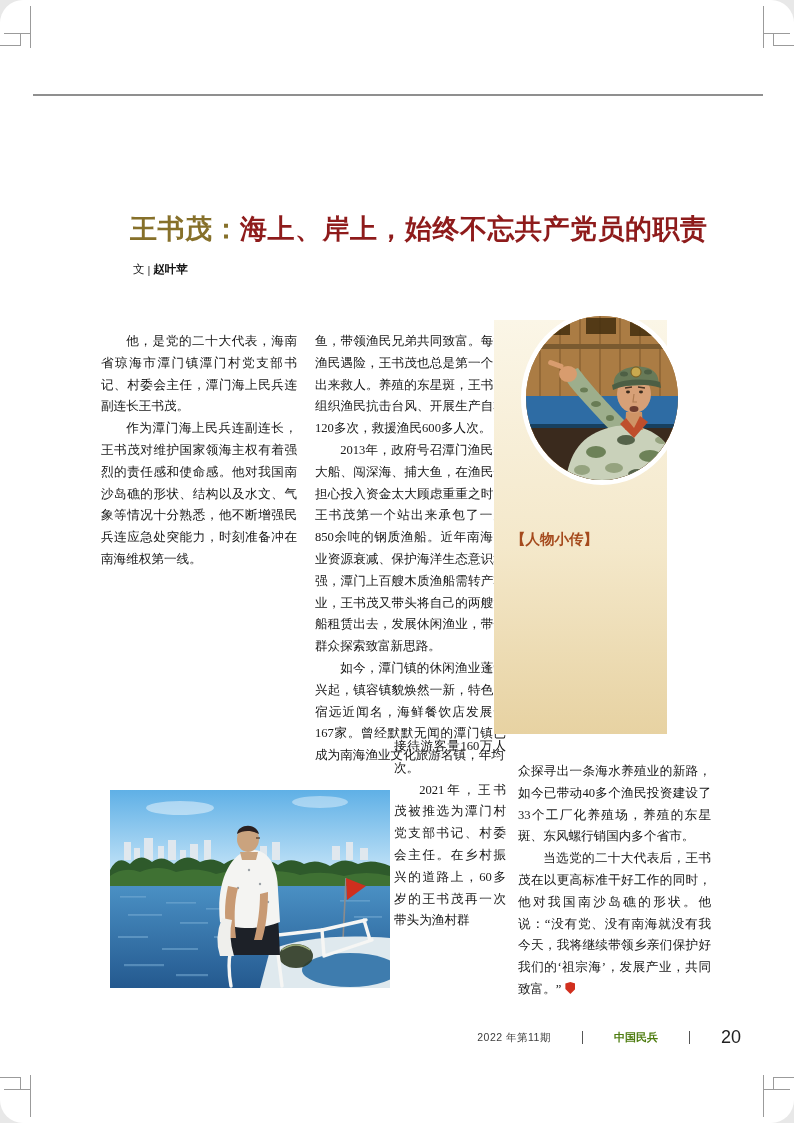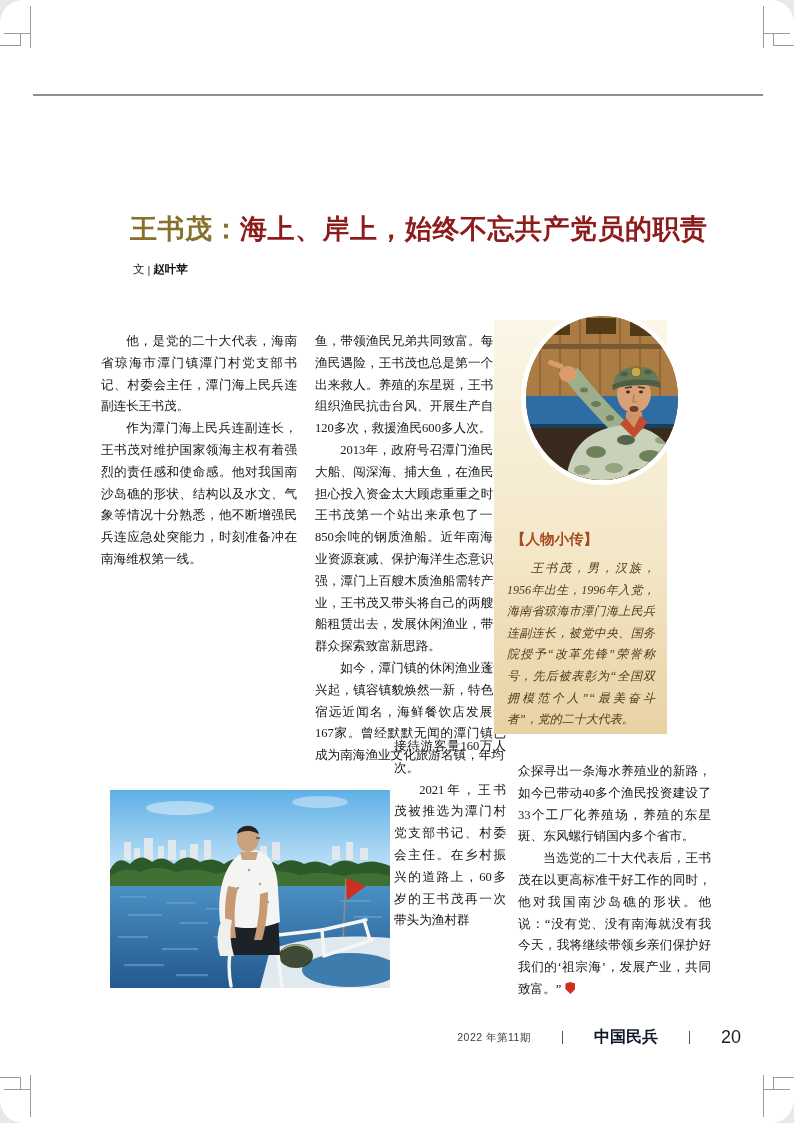--- a/index.html
+++ b/index.html
@@ -44,21 +44,21 @@
   .photo{position:absolute;left:110px;top:790px;width:280px;height:198px;overflow:hidden;}
   .photo svg{display:block;width:100%;height:100%;}
   
   .endmark{display:inline-block;width:10px;height:12px;margin-left:4px;vertical-align:-1px;
            background:#d12f1e;
            clip-path:polygon(50% 0,100% 12%,100% 58%,50% 100%,0 58%,0 12%);}
   
   .footer{position:absolute;top:1027px;right:53px;display:flex;align-items:center;color:#2c2c2c;gap:23px;}
   .f-issue{font-family:"Liberation Sans",sans-serif;font-size:10.5px;color:#3d3d3d;letter-spacing:0.5px;}
   .f-sep{width:1px;height:13px;background:#555;margin:0 8px;}
-  .f-mag{font-family:"Liberation Sans",sans-serif;font-weight:bold;font-size:16px;color:#0f172a;}
+  .f-mag{font-family:"Liberation Sans",sans-serif;font-weight:bold;font-size:11px;color:#4d7c0f;}
   .f-page{font-family:"Liberation Sans",sans-serif;font-size:18px;color:#222;}
 </style>
 </head>
 <body>
 
 <div class="page">
 
   <div>
     <div class="cm" style="left:30px;top:6px;width:1px;height:42px;"></div>
     <div class="cm" style="left:4px;top:33px;width:27px;height:1px;"></div>
@@ -111,21 +111,20 @@
 
   <div class="col col3">
     <p>众探寻出一条海水养殖业的新路，如今已带动40多个渔民投资建设了33个工厂化养殖场，养殖的东星斑、东风螺行销国内多个省市。</p>
     <p class="ind">
       <span>当选党的二十大代表后，王书茂在以更高标准干好工作的同时，他对我国南沙岛礁的形状。他说：“没有党、没有南海就没有我今天，我将继续带领乡亲们保护好我们的‘祖宗海’，发展产业，共同致富。”</span><span class="endmark"></span>
     </p>
   </div>
 
   <div class="bio-box">
     <div class="bio-title">【人物小传】</div>
-    <div class="bio-text">王书茂，男，汉族，1956年出生，1996年入党，海南省琼海市潭门海上民兵连副连长，被党中央、国务院授予“改革先锋”荣誉称号，先后被表彰为“全国双拥模范个人”“最美奋斗者”，党的二十大代表。</div>
   </div>
 
   <div class="portrait">
     <svg viewBox="0 0 152 164" aria-hidden="true">
       <defs>
         <clipPath id="torsoClip">
           <path d="M40,164 C44,132 60,116 90,110 C120,106 144,122 150,148 L152,164 Z"></path>
         </clipPath>
       </defs>
       <rect width="152" height="164" fill="#ab7c44"></rect>

